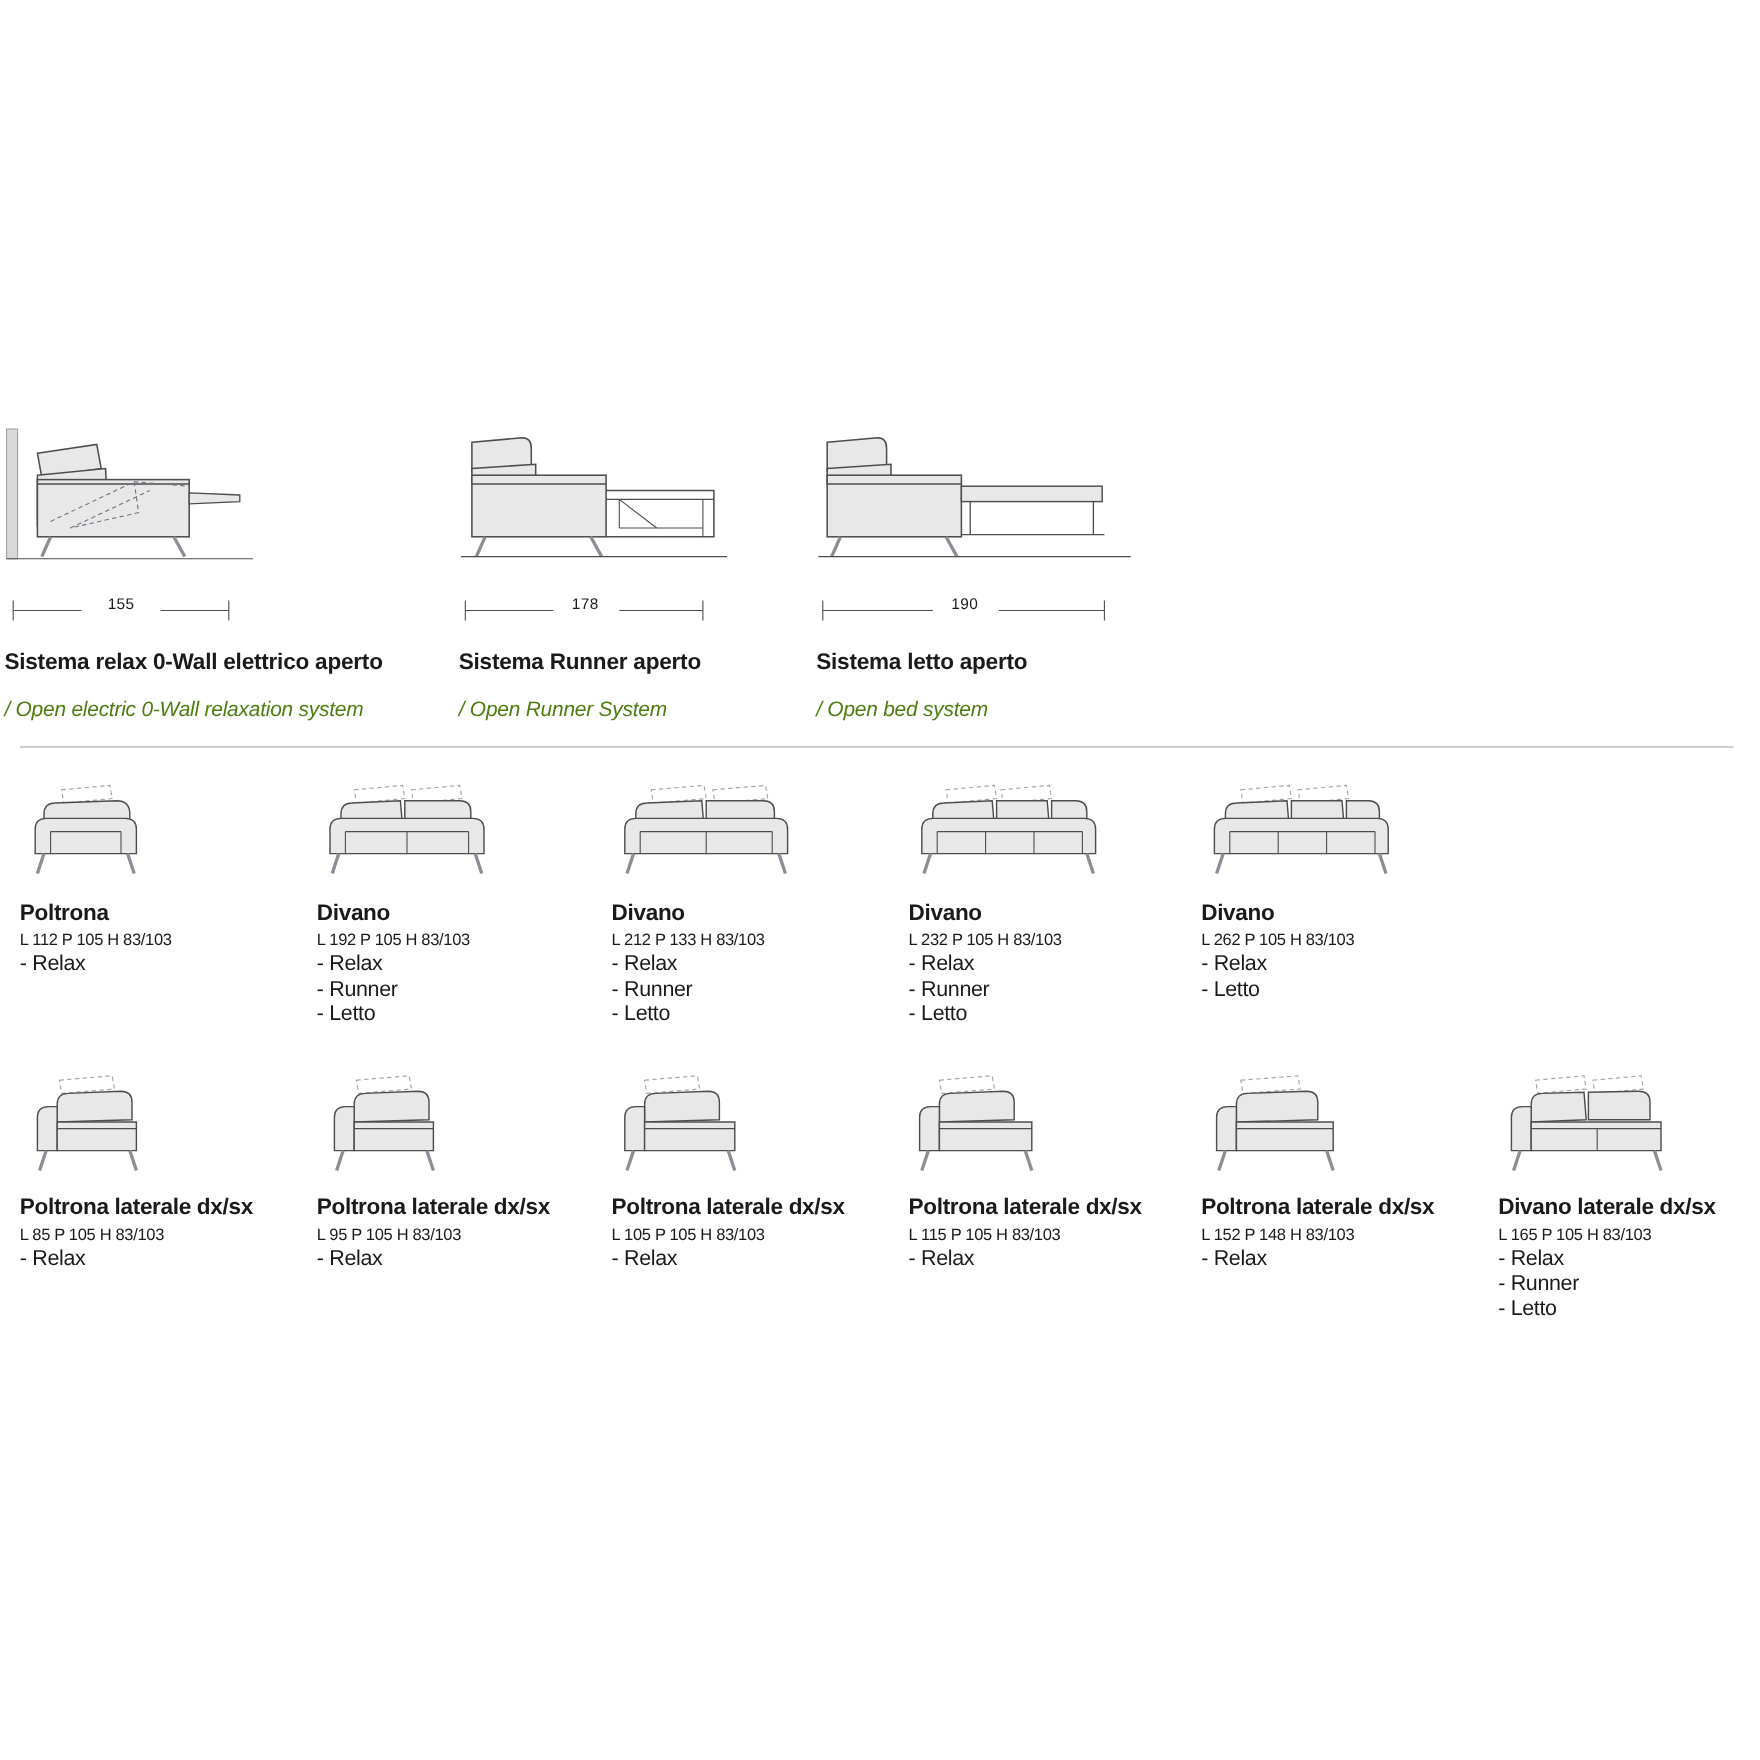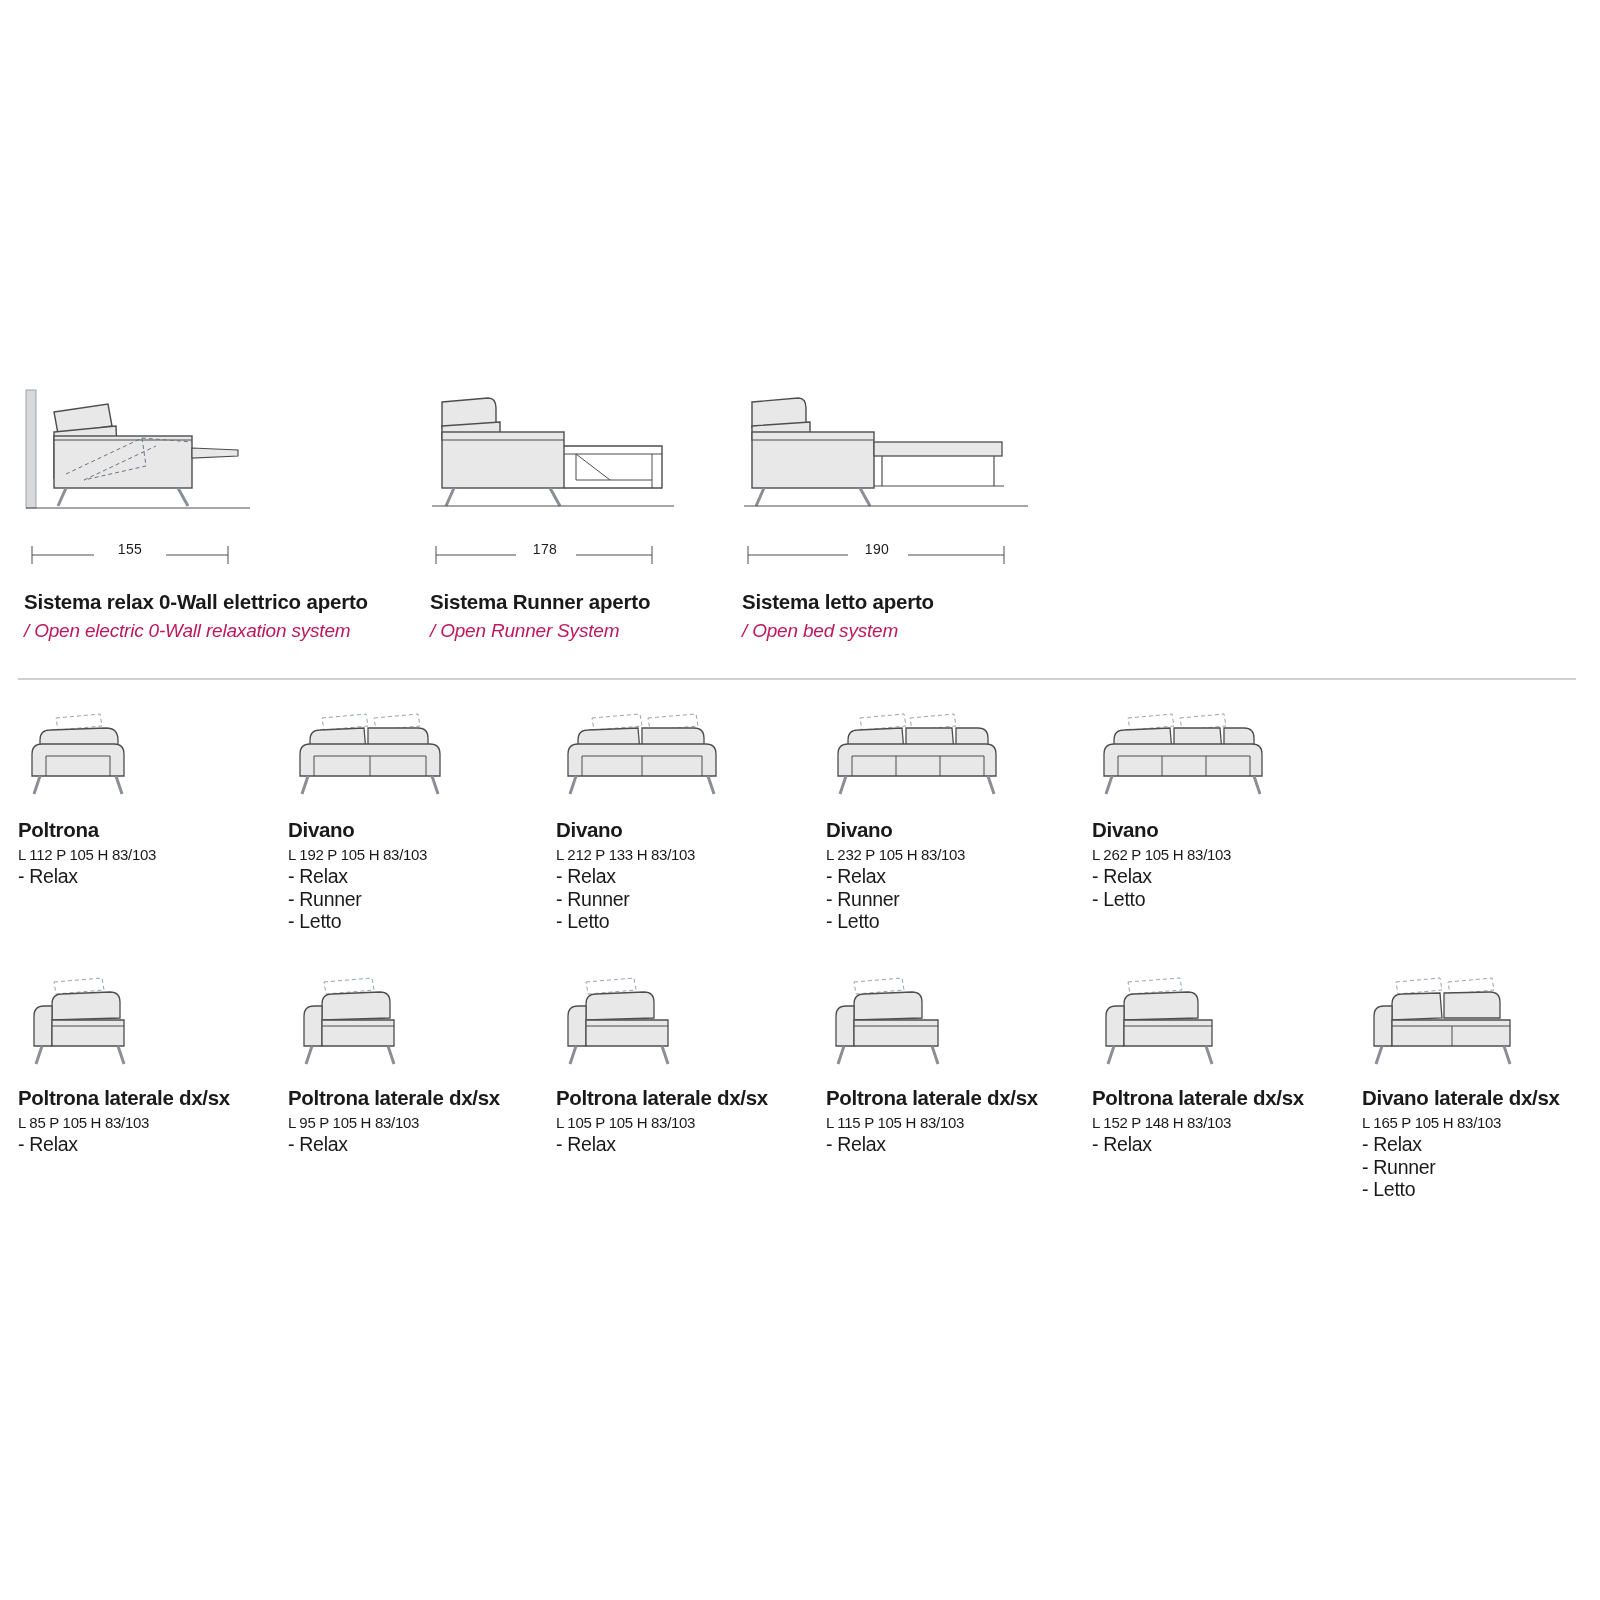--- a/index.html
+++ b/index.html
@@ -48,22 +48,22 @@
   .sys-title {
     font-size: 20.5px;
     font-weight: bold;
     letter-spacing: -0.2px;
     margin-top: 24px;
     white-space: nowrap;
   }
   .sys-subtitle {
     font-size: 19px;
     font-style: italic;
-    color: #be185d;
-    margin-top: 6px;
+    color: #4d7c0f;
+    margin-top: 21px;
     white-space: nowrap;
     letter-spacing: -0.2px;
   }
 
   
   .divider {
     position: absolute;
     left: 18px;
     top: 678px;
     width: 1558px;
@@ -106,21 +106,21 @@
     line-height: 1.16;
   }
 
   svg { display: block; }
 </style>
 </head>
 <body>
 
 <div class="systems-row">
 
-  <div class="system-block" style="left:24px; width:390px;">
+  <div class="system-block" style="left:4px; width:390px;">
     <div class="sys-drawing">
       <svg width="230" height="160" viewBox="0 0 230 160">
 
         <rect x="2" y="10" width="10" height="118" fill="#d9d9d9" stroke="#9aa3ad" stroke-width="1"></rect>
 
         <path d="M30 32 L84 24 L88 46 L34 54 Z" fill="#e8e8e8" stroke="#4d4d4d" stroke-width="1.4"></path>
 
         <path d="M30 52 L92 46 L94 98 L30 98 Z" fill="#e8e8e8" stroke="#4d4d4d" stroke-width="1.4"></path>
 
         <rect x="30" y="56" width="138" height="52" fill="#e8e8e8" stroke="#4d4d4d" stroke-width="1.4"></rect>
@@ -145,21 +145,21 @@
         <line x1="204" y1="6" x2="204" y2="24" stroke="#4d4d4d" stroke-width="1"></line>
         <line x1="8" y1="15" x2="70" y2="15" stroke="#4d4d4d" stroke-width="1"></line>
         <line x1="142" y1="15" x2="204" y2="15" stroke="#4d4d4d" stroke-width="1"></line>
       </svg>
       <div class="sys-dim-label">155</div>
     </div>
     <div class="sys-title">Sistema relax 0-Wall elettrico aperto</div>
     <div class="sys-subtitle">/ Open electric 0-Wall relaxation system</div>
   </div>
 
-  <div class="system-block" style="left:430px; width:300px;">
+  <div class="system-block" style="left:417px; width:300px;">
     <div class="sys-drawing">
       <svg width="250" height="160" viewBox="0 0 250 160">
 
         <path d="M12 22 L58 18 Q66 18 66 28 L66 44 L12 48 Z" fill="#e8e8e8" stroke="#4d4d4d" stroke-width="1.4"></path>
 
         <path d="M12 46 L70 42 L70 60 L12 60 Z" fill="#e8e8e8" stroke="#4d4d4d" stroke-width="1.4"></path>
         <rect x="12" y="52" width="122" height="56" fill="#e8e8e8" stroke="#4d4d4d" stroke-width="1.4"></rect>
         <line x1="12" y1="60" x2="134" y2="60" stroke="#4d4d4d" stroke-width="1.2"></line>
 
         <path d="M134 66 L232 66 L232 108 L134 108" fill="none" stroke="#4d4d4d" stroke-width="1.4"></path>

